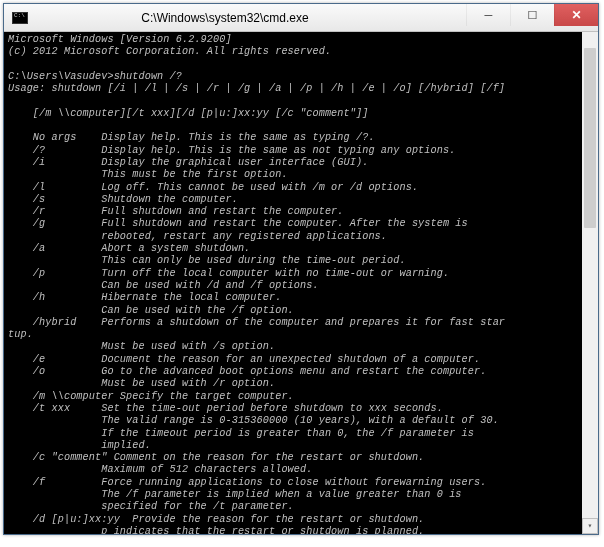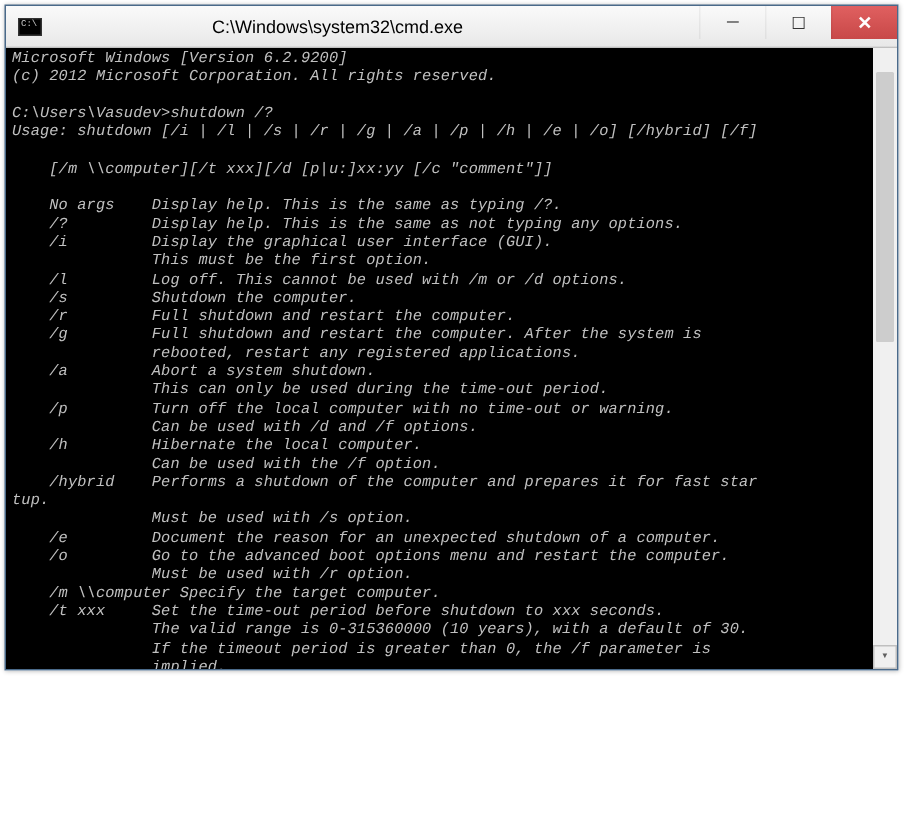--- a/index.html
+++ b/index.html
@@ -5,21 +5,21 @@
     * { margin: 0; padding: 0; box-sizing: border-box; }
     body {
       width: 604px;
       height: 547px;
       background: #fff;
       font-family: Consolas, 'Courier New', monospace;
       overflow: hidden;
     }
     .window {
       width: 596px;
-      height: 444px;
+      height: 532px;
       margin: 3px;
       border: 1px solid #4a6a8a;
       display: flex;
       flex-direction: column;
       box-shadow: 0 0 3px rgba(0,0,0,0.3);
     }
     .titlebar {
       height: 28px;
       background: linear-gradient(to bottom, #fafafa, #e8e8e8);
       display: flex;

